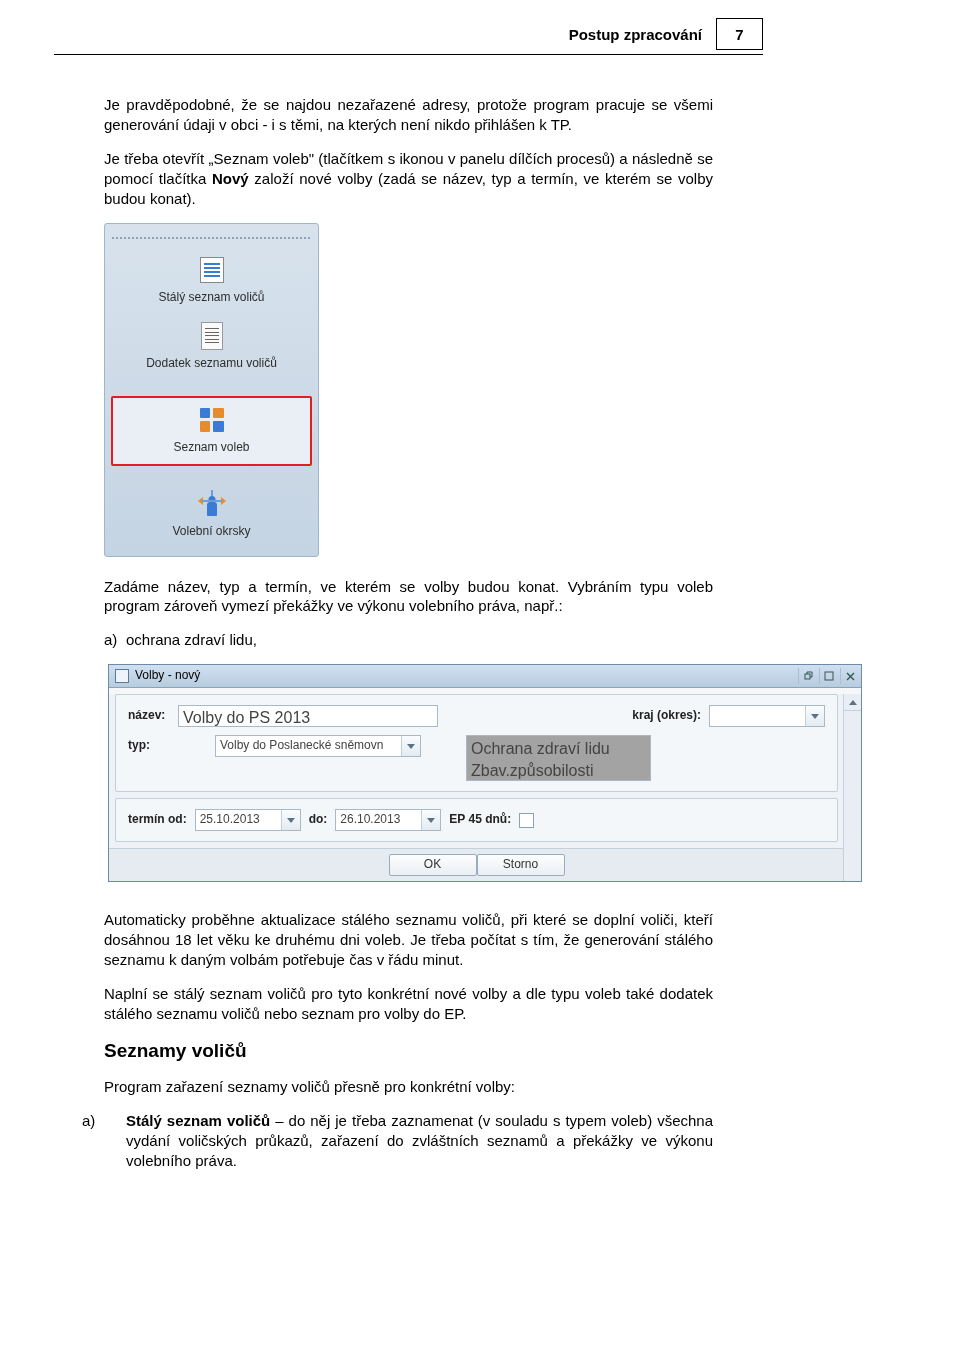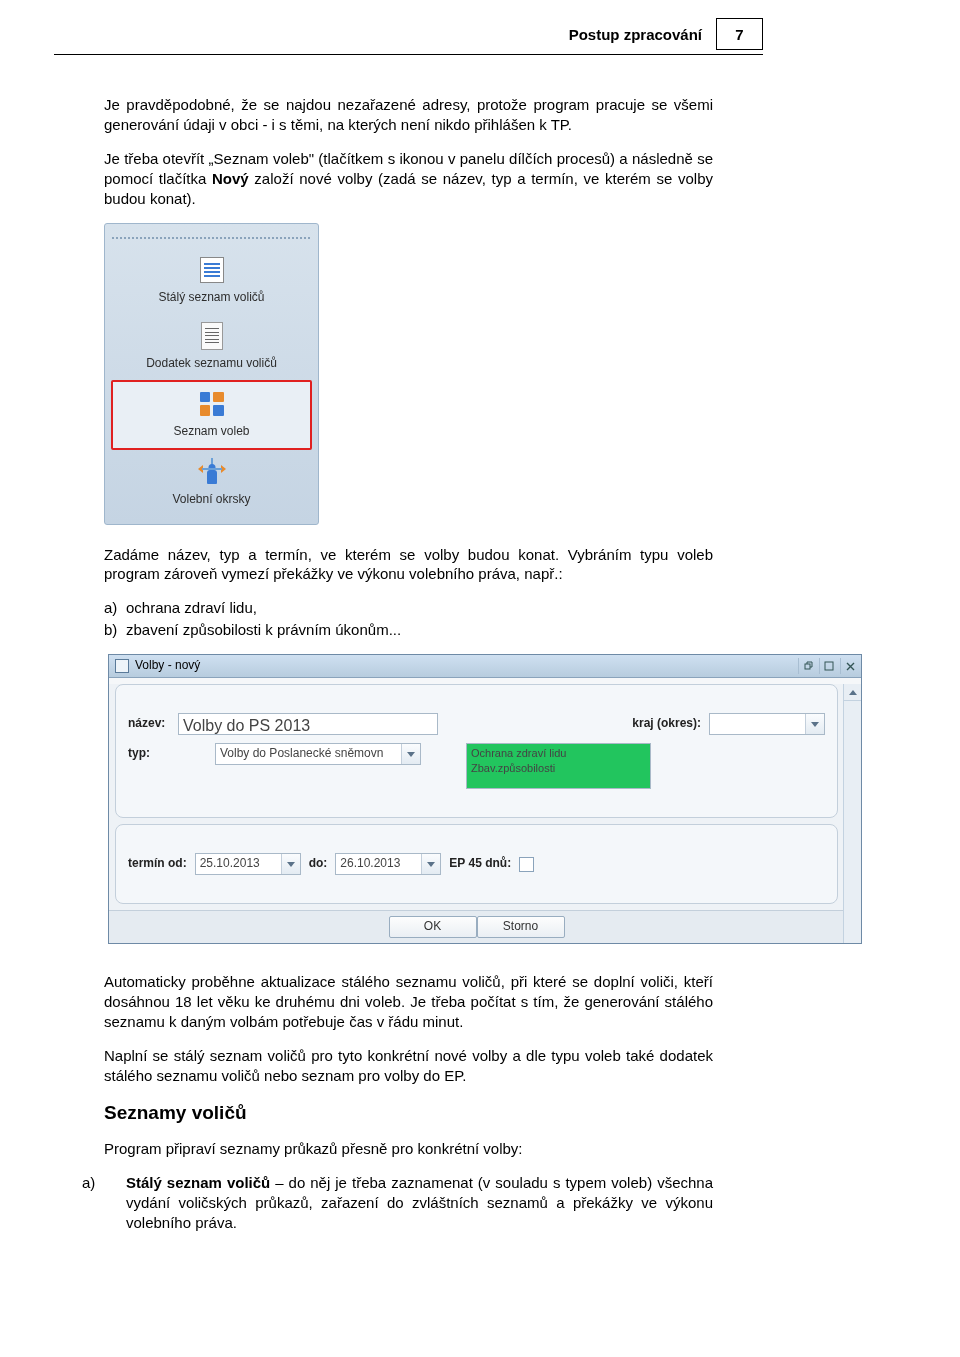--- a/index.html
+++ b/index.html
@@ -81,21 +81,21 @@
     width: 32px;
     height: 32px;
     margin: 0 auto 4px auto;
     display: flex;
     align-items: center;
     justify-content: center;
   }
   .panel-item.selected {
     border: 2px solid #e02020;
     background: #e9eff5;
-    margin: 0 6px;
+    margin: 16px 6px;
     border-radius: 2px;
   }
 
   
   .icon-list {
     width: 24px; height: 26px;
     background: #fff;
     border: 1px solid #888;
     display: flex; flex-direction: column;
     justify-content: space-evenly;
@@ -213,22 +213,22 @@
     border-left: 4px solid transparent;
     border-right: 4px solid transparent;
   }
   .dlg-inner {
     margin-right: 17px;
   }
   .dlg-section {
     border: 1px solid #c3cfdb;
     background: #f4f7fa;
     margin: 6px;
-    padding: 28px 12px;
-    border-radius: 8px;
+    padding: 10px 12px;
+    border-radius: 2px;
   }
   .row {
     display: flex;
     align-items: center;
     gap: 8px;
   }
   .row + .row { margin-top: 8px; gap: 45px; }
   .lbl-b { font-weight: bold; color: #222; }
   .input {
     border: 1px solid #a9b9c8;
@@ -258,25 +258,25 @@
   }
   .combo .caret .tri-d {
     width: 0; height: 0;
     border-left: 4px solid transparent;
     border-right: 4px solid transparent;
     border-top: 5px solid #5a7289;
   }
   .combo .txt { flex: 1; padding-right: 4px; }
   .listbox {
     border: 1px solid #a9b9c8;
-    background: #22c55e;
+    background: #a3a3a3;
     width: 175px;
     height: 40px;
     padding: 2px 4px;
-    font-size: 11px;
+    font-size: 16px;
     color: #444;
     line-height: 1.35;
   }
   .checkbox {
     width: 13px; height: 13px;
     border: 1px solid #8aa3bb;
     background: #fff;
   }
   .dlg-buttons {
     display: flex;
@@ -383,21 +383,20 @@
             </div>
         </div>
         <div>Volební okrsky</div>
       </div>
     </div>
 
     <p class="justify">Zadáme název, typ a termín, ve kterém se volby budou konat. Vybráním typu voleb program zároveň vymezí překážky ve výkonu volebního práva, např.:</p>
 
     <ul class="ol">
       <li><span class="marker">a)</span><span>ochrana zdraví lidu,</span></li>
-      <li><span class="marker">b)</span><span>zbavení způsobilosti k právním úkonům...</span></li>
     </ul>
 
     <div class="dialog">
       <div class="dlg-titlebar">
         <div class="ticon"></div>
         <span>Volby - nový</span>
         <div class="tspacer"></div>
         <div class="dlg-btn">
           <svg width="11" height="11">
               <rect x="2" y="3" width="5" height="5" fill="none" stroke="#355" stroke-width="1"></rect>
@@ -474,21 +473,21 @@
             <div class="btn">Storno</div>
           </div>
         </div>
       </div>
     </div>
 
     <p class="justify">Automaticky proběhne aktualizace stálého seznamu voličů, při které se doplní voliči, kteří dosáhnou 18 let věku ke druhému dni voleb. Je třeba počítat s tím, že generování stálého seznamu k daným volbám potřebuje čas v řádu minut.</p>
     <p class="justify">Naplní se stálý seznam voličů  pro tyto  konkrétní nové volby  a dle typu voleb také dodatek stálého seznamu voličů nebo seznam pro volby do EP.</p>
 
     <div class="h2">Seznamy voličů</div>
-    <p>Program připraví seznamy průkazů přesně pro konkrétní volby:</p>
+    <p>Program zařazení seznamy voličů přesně pro konkrétní volby:</p>
 
     <ul class="ol">
       <li class="justify" style="padding-left:22px;text-indent:-22px">
         <span class="marker">a)</span><b>Stálý seznam voličů</b><span> – do něj je třeba zaznamenat (v souladu s typem voleb) všechna vydání voličských průkazů, zařazení do zvláštních seznamů a překážky ve výkonu volebního práva.</span>
       </li>
     </ul>
   </div>
 
 </div>
 

